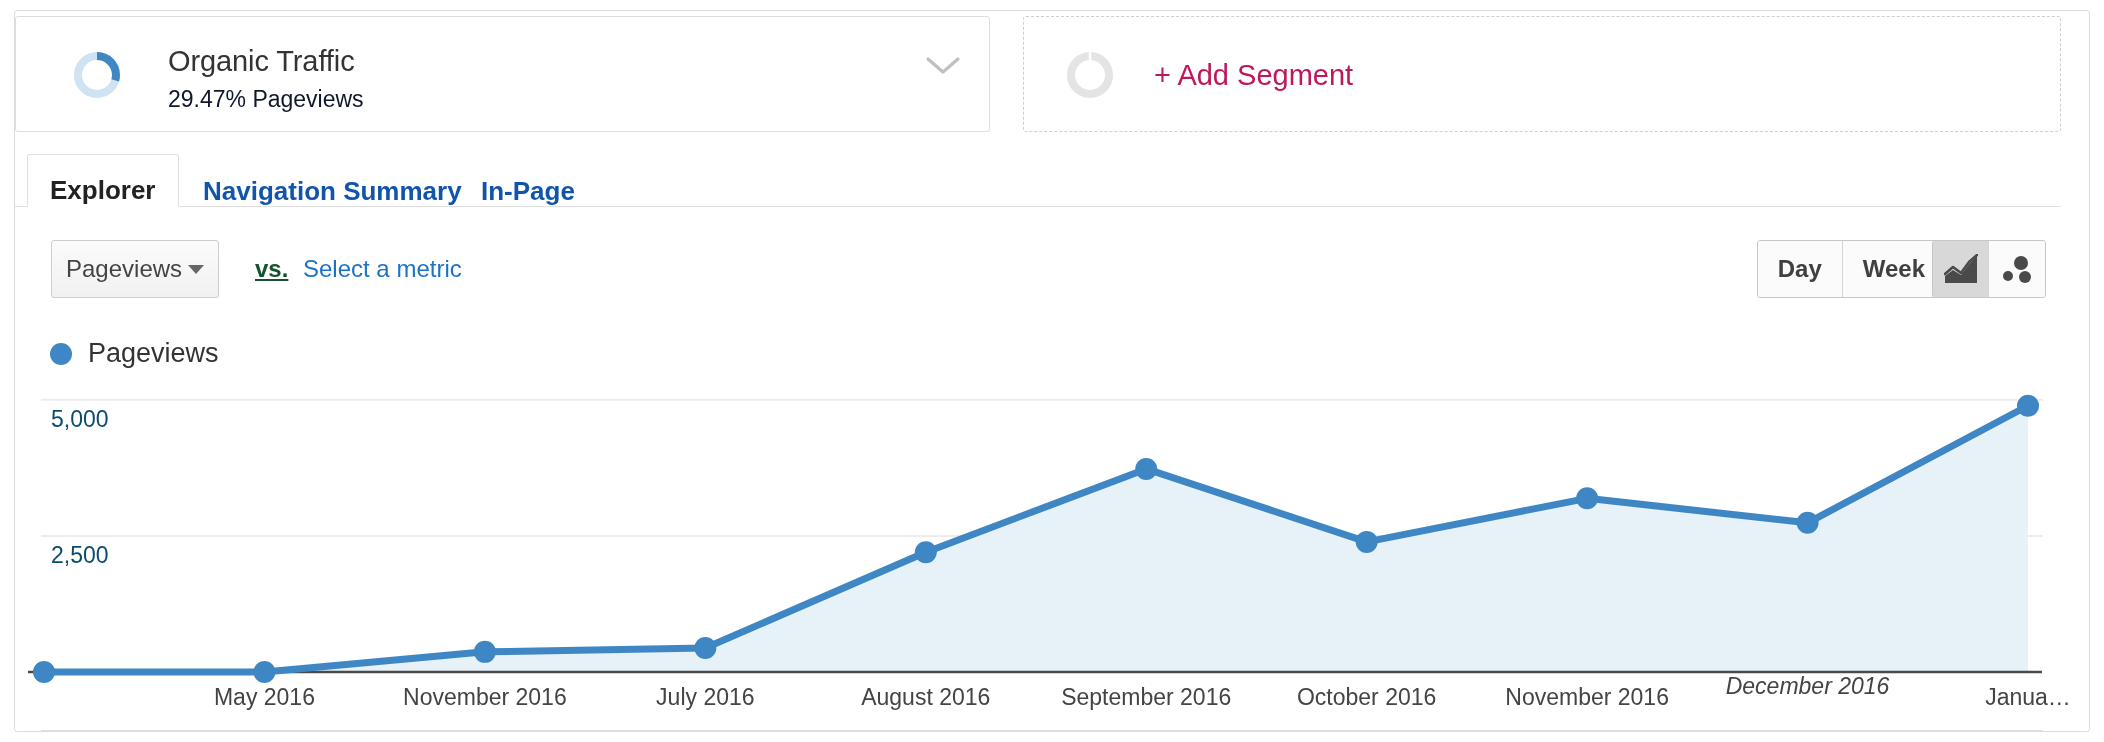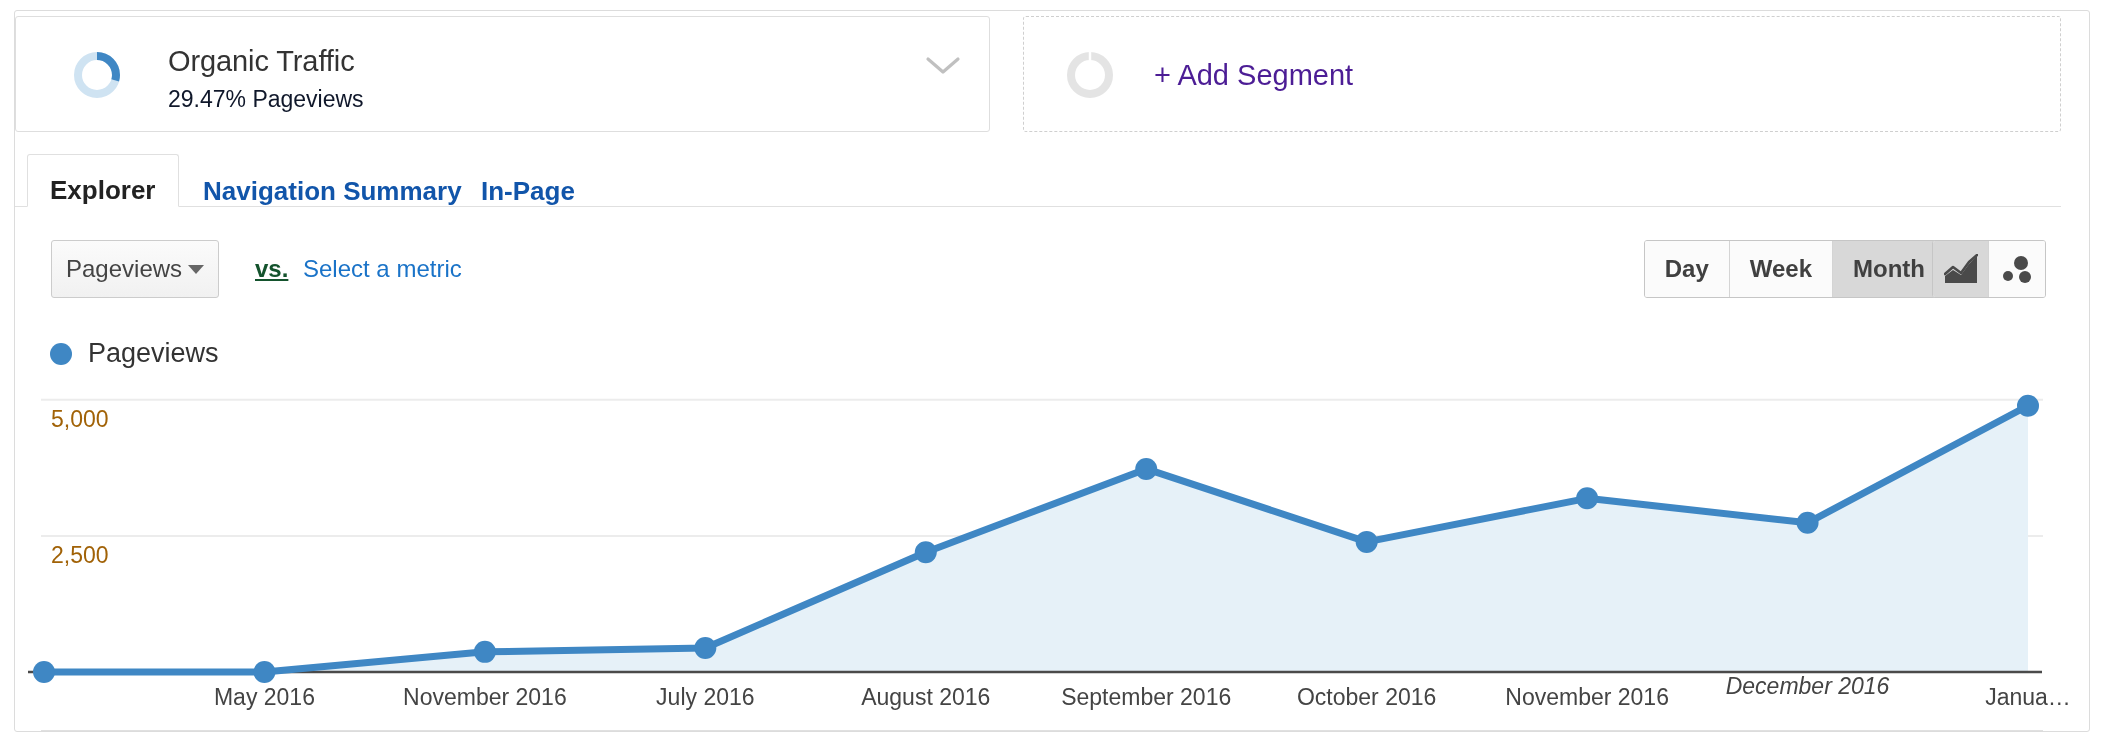--- a/index.html
+++ b/index.html
@@ -77,21 +77,21 @@
     position: absolute;
     left: 40px; top: 32px;
     width: 52px; height: 52px;
   }
   .add-label {
     position: absolute;
     left: 130px; top: 0;
     height: 116px;
     display: flex; align-items: center;
     font-size: 29px;
-    color: #4c1d95;
+    color: #be185d;
   }
 
   
   .tabs {
     position: absolute;
     left: 15px; top: 154px;
     width: 2046px; height: 53px;
     border-bottom: 1px solid #e0e0e0;
   }
   .tab {
@@ -203,21 +203,21 @@
   
   .chart-wrap {
     position: absolute;
     left: 15px; top: 370px;
     width: 2046px; height: 340px;
   }
   .chart-svg { position: absolute; left: 0; top: 0; }
   .ytick {
     position: absolute;
     font-size: 23px;
-    color: #a16207;
+    color: #0c4a6e;
     white-space: nowrap;
   }
   .xtick {
     position: absolute;
     font-size: 23px;
     color: #444444;
     white-space: nowrap;
     transform: translateX(-50%);
   }
 </style>
@@ -280,23 +280,20 @@
     <div class="vs-label">vs.</div>
 
     <div class="select-metric-link">Select a metric</div>
 
     <div class="granularity">
       <div class="gran-btn">
         <span>Day</span>
       </div>
       <div class="gran-btn">
         <span>Week</span>
-      </div>
-      <div class="gran-btn selected">
-        <span>Month</span>
       </div>
     </div>
 
     <div class="viztoggle">
       <div class="viz-btn selected">
         <svg width="34" height="30" viewBox="0 0 34 30">
           <path d="M1 29 L1 22 L9 16 L17 21 L25 10 L33 2 L33 29 Z" fill="#4a4a4a"></path>
           <path d="M1 20 L9 13 L17 19 L25 8 L33 1" fill="none" stroke="#4a4a4a" stroke-width="2.6" stroke-linejoin="round" stroke-linecap="round"></path>
         </svg>
       </div>

